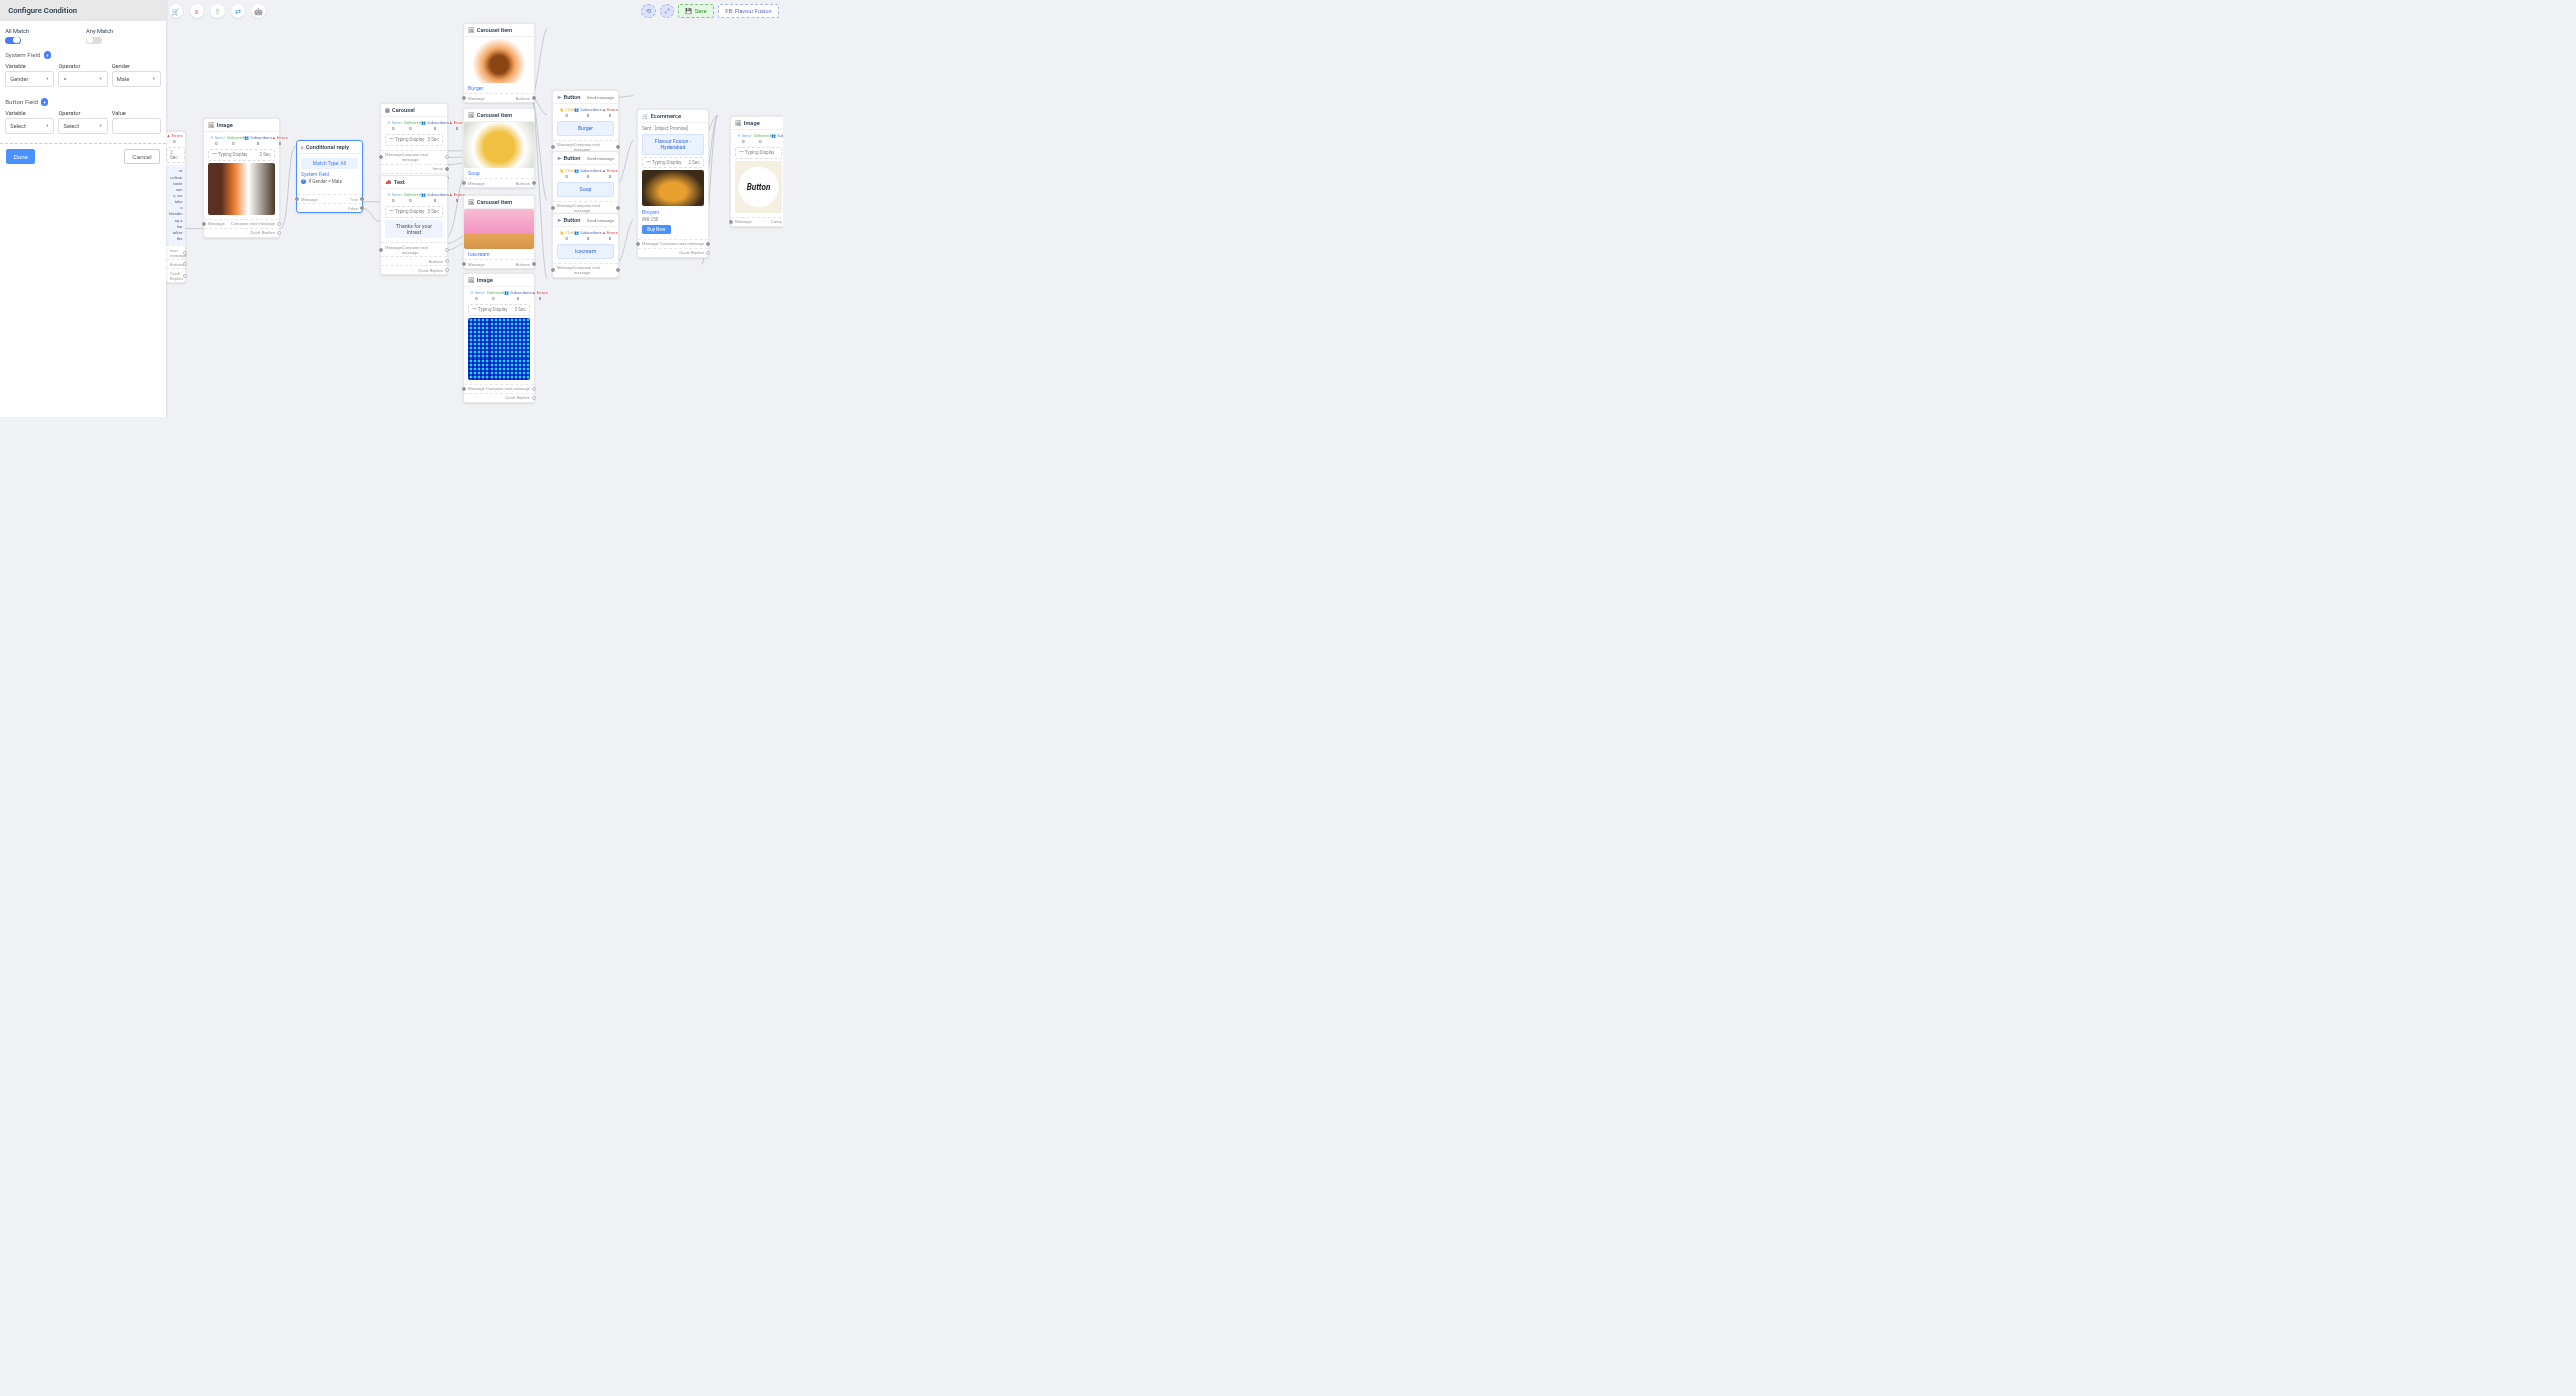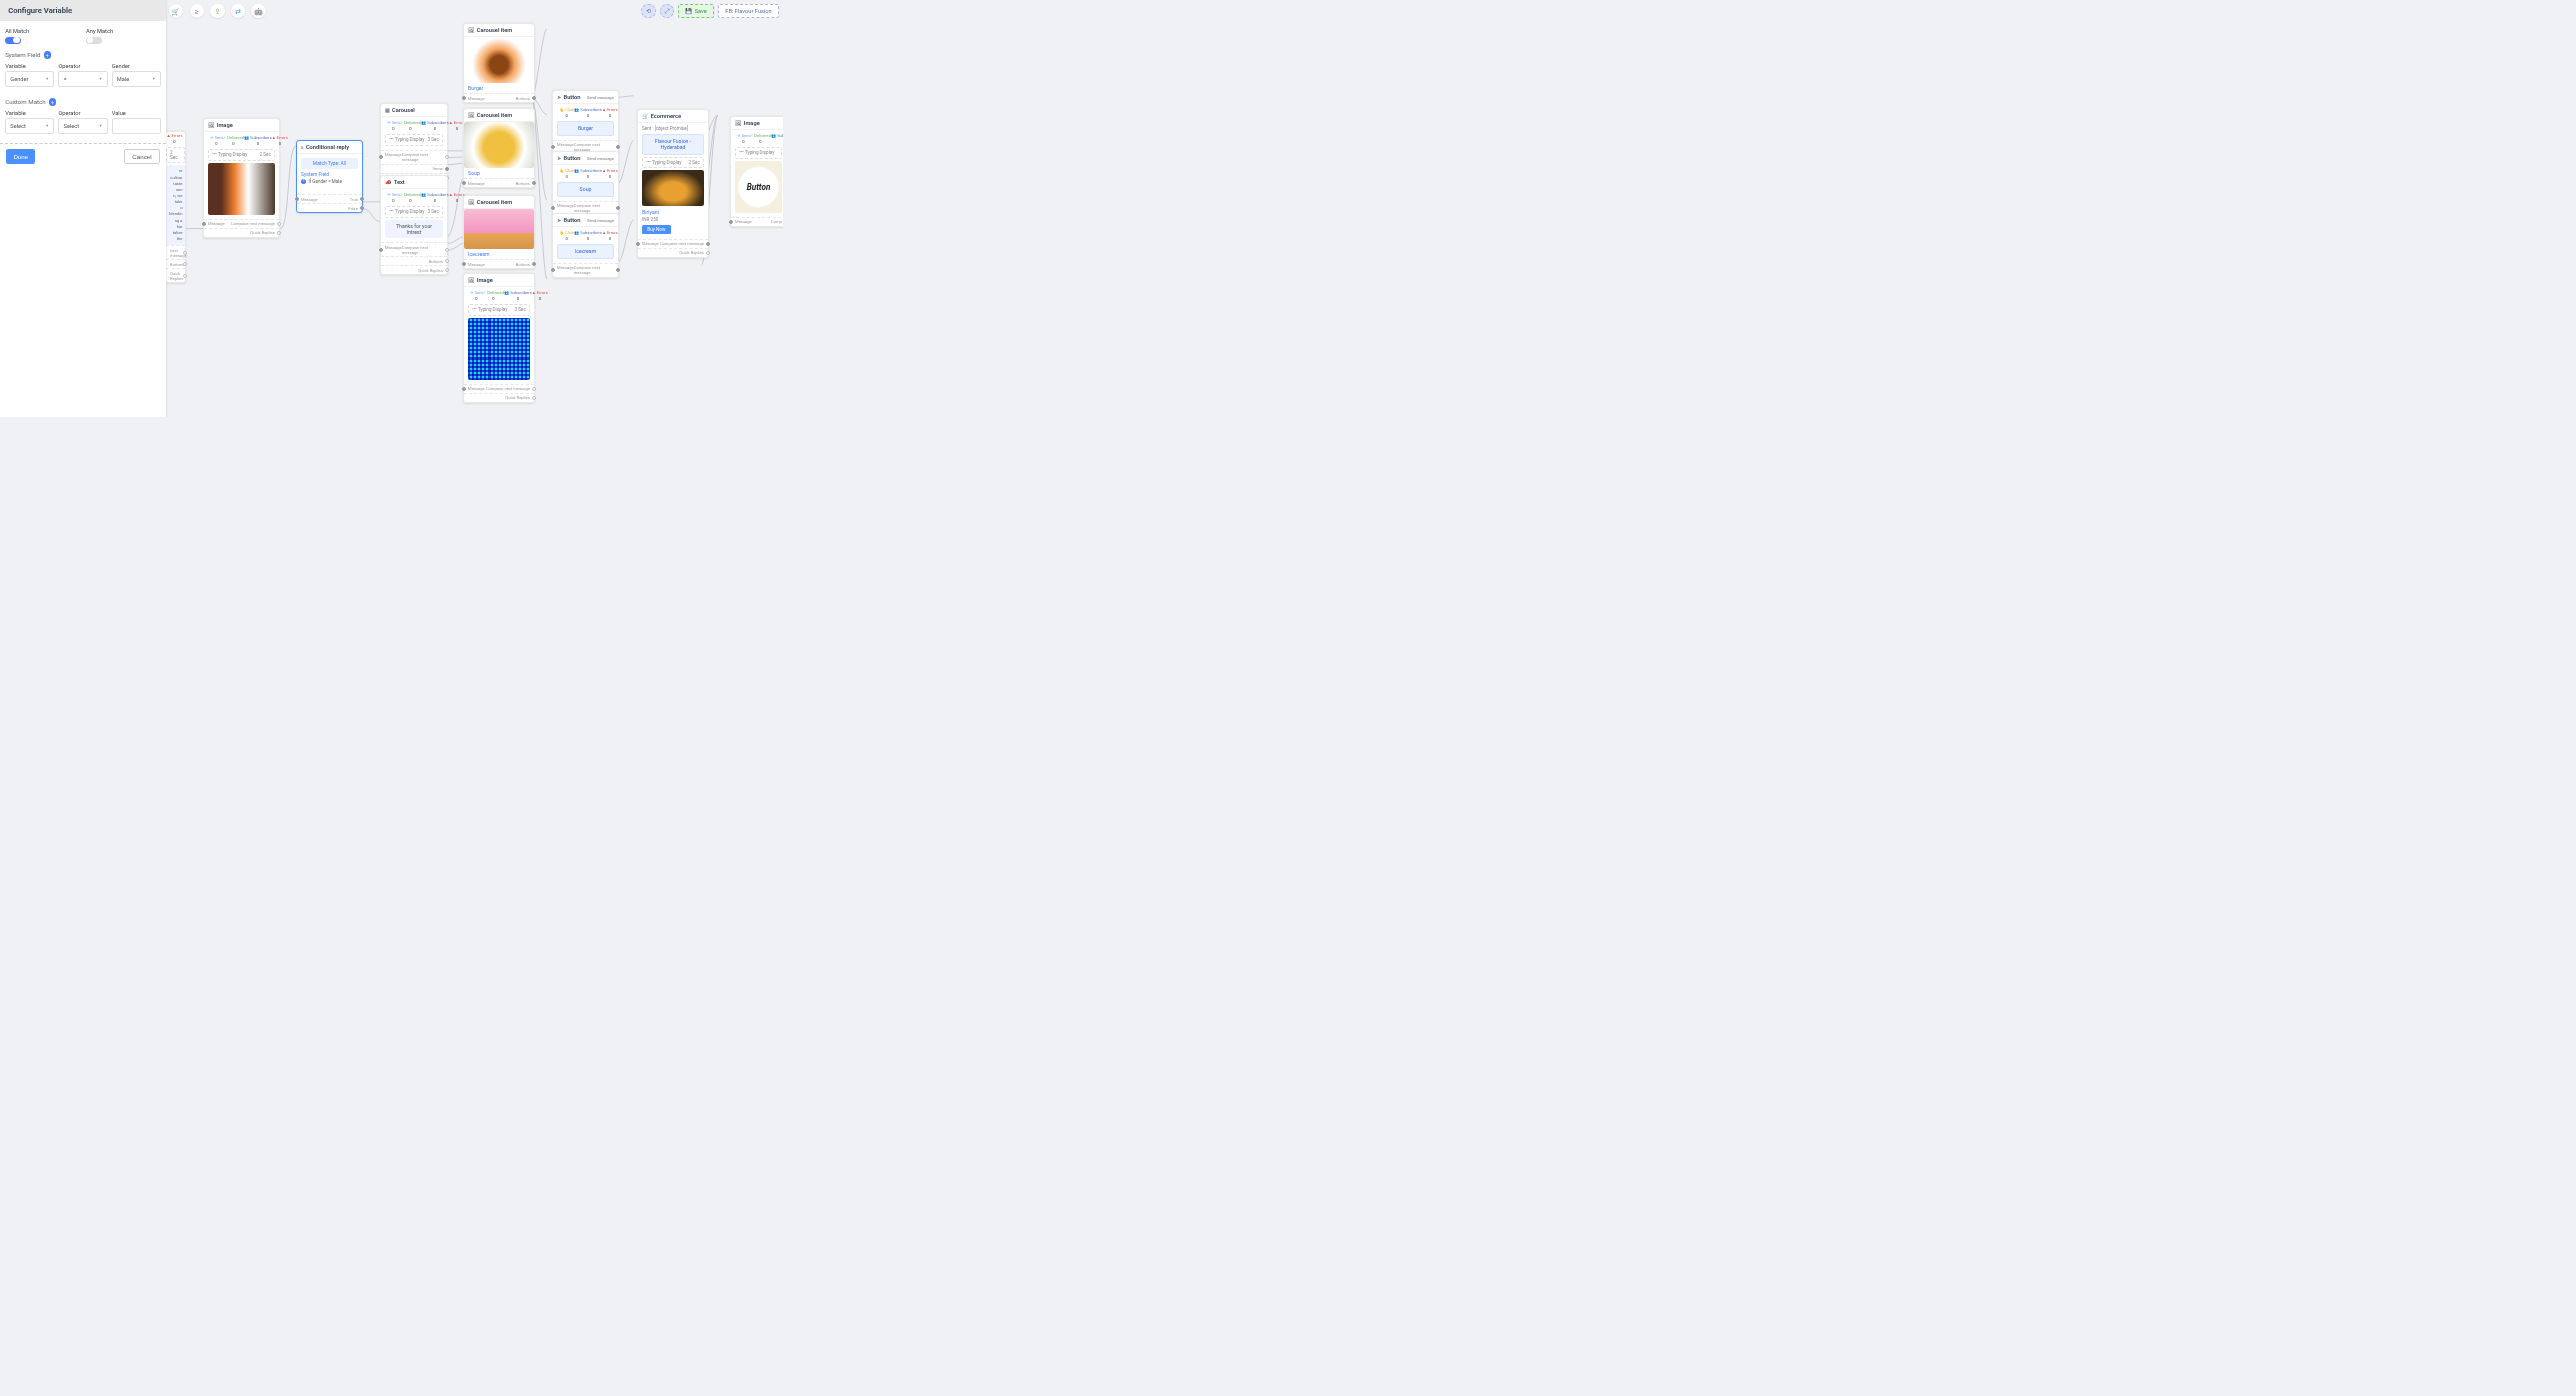--- a/index.html
+++ b/index.html
@@ -67,21 +67,21 @@
 .soup{background:radial-gradient(circle at 50% 55%,#f0c040 35%,#fff 60%,#d0d4c8 100%)}
 .ice{background:linear-gradient(#f8bcd0,#f494c4 60%,#e8a657 60%,#d4954a)}
 .people{background:linear-gradient(90deg,#5a3020 20%,#f08030 40%,#fff 60%,#4a3828 100%)}
 .biryani{background:radial-gradient(ellipse at 50% 60%,#e8a030 30%,#3a2a18 70%)}
 .logo{background:radial-gradient(circle,#fff 55%,#f5efdf 60%);display:flex;align-items:center;justify-content:center;font-style:italic;font-weight:bold;color:#222;font-size:8.2px}
 </style>
 </head>
 <body>
 
 <div class="panel">
-  <div class="panel-hdr">Configure Variable</div>
+  <div class="panel-hdr">Configure Condition</div>
   <div class="panel-body">
     <div class="toggles">
       <div class="tg-col">
         <span class="tg-lbl">All Match</span>
         <div class="tg on">
             <div class="knob"></div>
           </div>
       </div>
       <div class="tg-col">
         <span class="tg-lbl">Any Match</span>
@@ -111,21 +111,21 @@
         </div>
       <div class="fld">
           <span class="fld-lbl">Gender</span>
           <div class="sel">
             <span>Male</span>
             <span class="caret">▼</span>
           </div>
         </div>
     </div>
     <div class="secthdr" style="margin-top:11.3px">
-        <span>Custom Match</span>
+        <span>Button Field</span>
         <span class="addcircle">+</span>
       </div>
     <div class="row3">
       <div class="fld">
           <span class="fld-lbl">Variable</span>
           <div class="sel">
             <span>Select</span>
             <span class="caret">▼</span>
           </div>
         </div>

